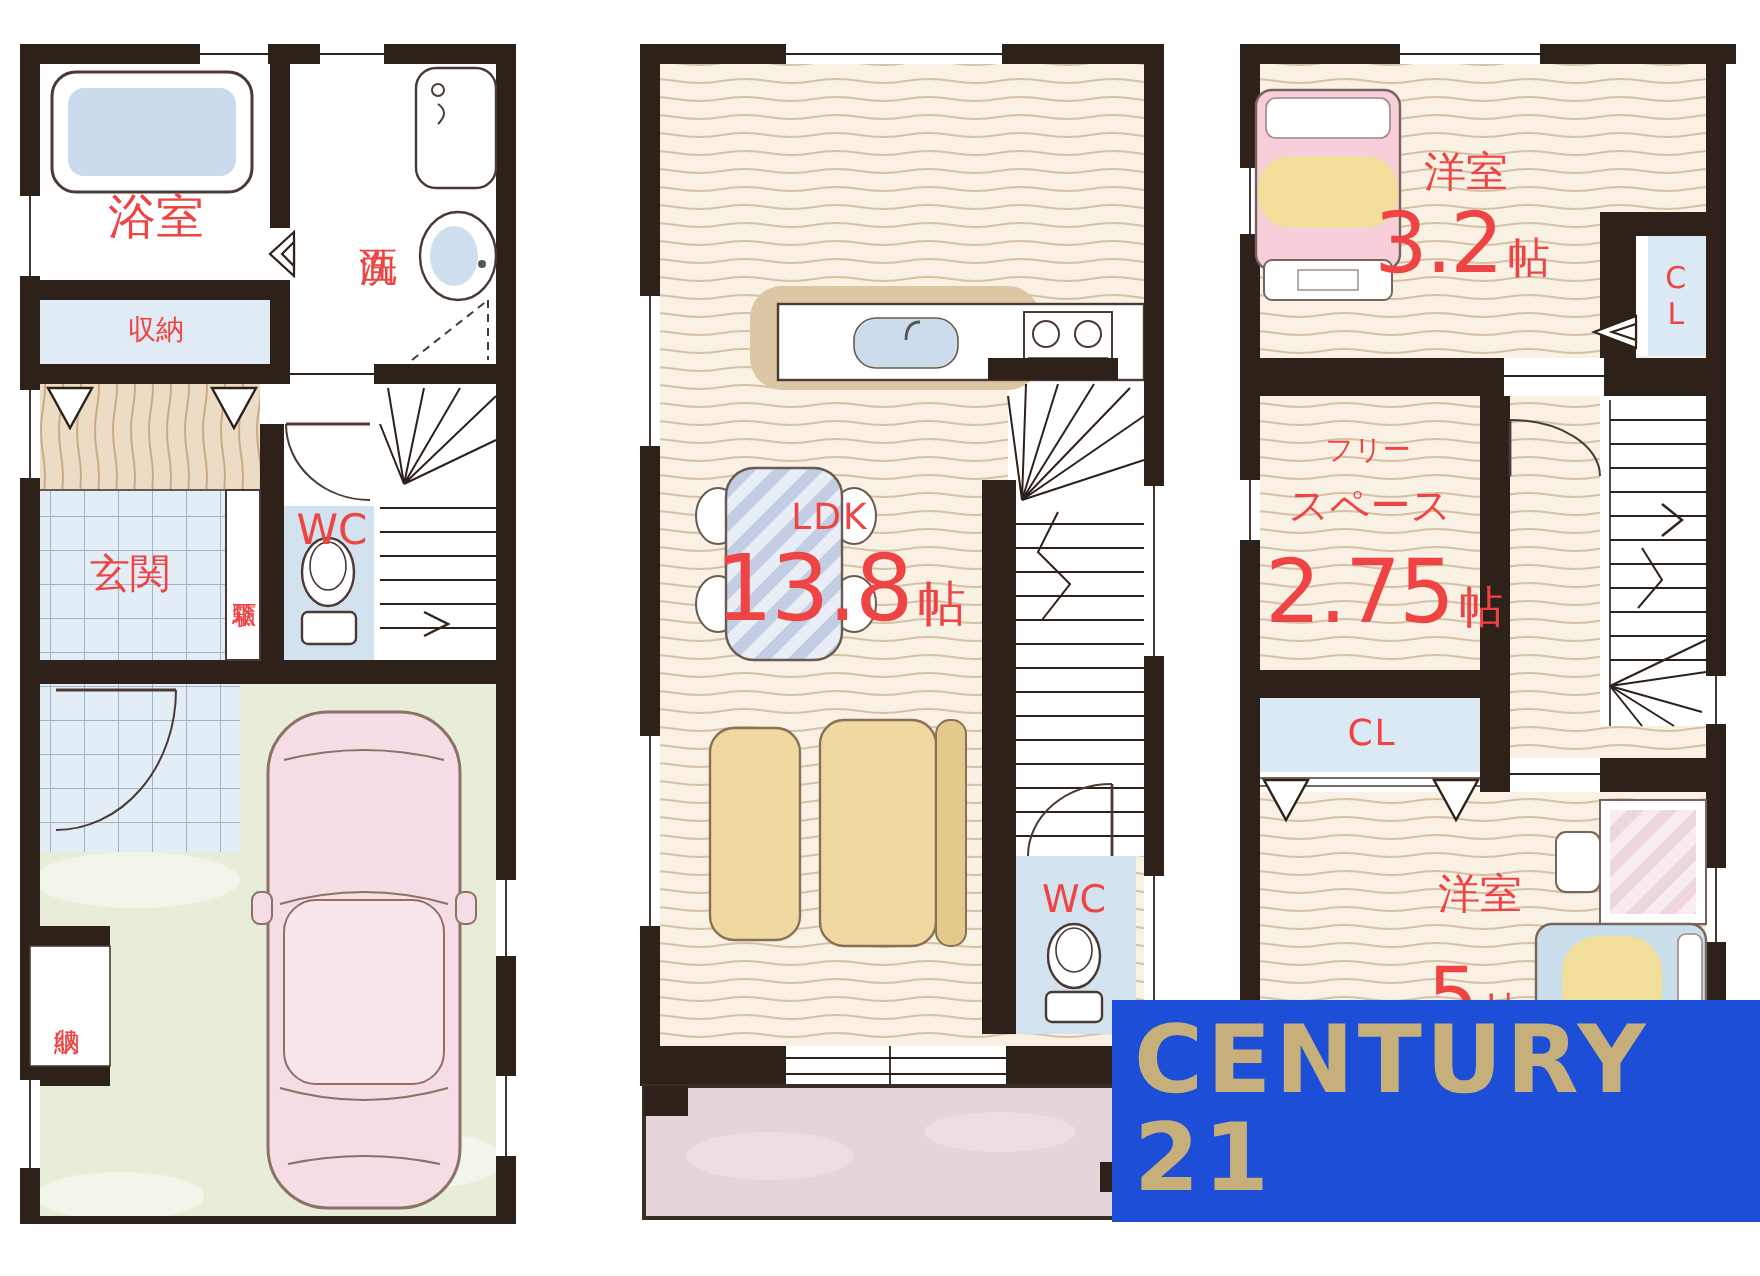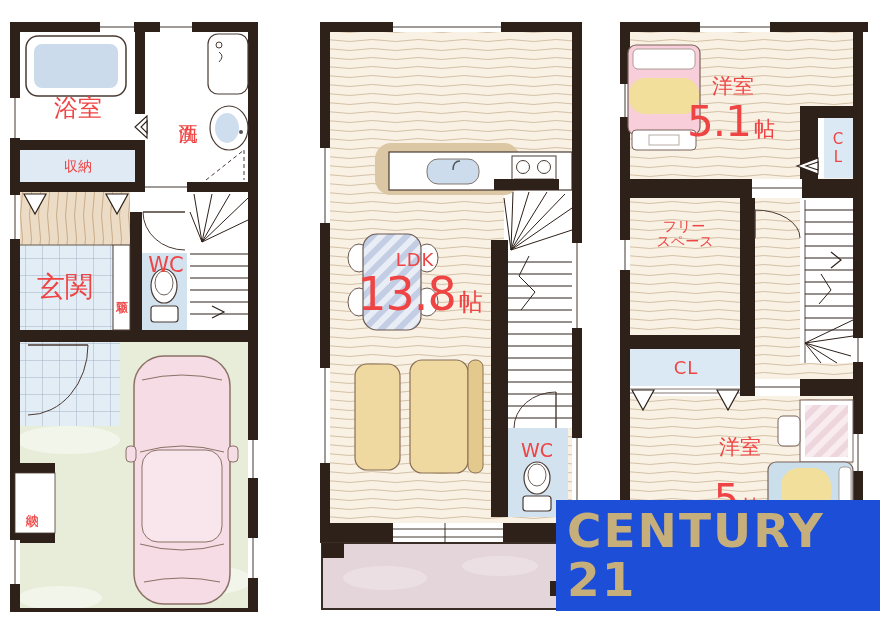--- a/index.html
+++ b/index.html
@@ -342,38 +342,41 @@
       <rect x="224" y="449" width="12" height="48" rx="4" fill="#ffffff" stroke="#9a8a82" stroke-width="0.8"></rect>
     </g>
 
     <rect x="5" y="487" width="248" height="18" fill="#2e211a"></rect>
   </svg>
 
   <div class="labels">
     <div class="lbl" style="left:78px;top:109px;font-size:24px">浴室</div>
     <div class="lbl vtext" style="left:188px;top:110px;font-size:19px">洗面</div>
     <div class="lbl" style="left:78px;top:166px;font-size:14px">収納</div>
-    <div class="lbl" style="left:65px;top:287px;font-size:28px">玄関</div>
+    <div class="lbl" style="left:65px;top:287px;font-size:20px">玄関</div>
     <div class="lbl vtext" style="left:122px;top:292px;font-size:12px;letter-spacing:0">下駄箱</div>
     <div class="lbl" style="left:166px;top:265px;font-size:21px">WC</div>
     <div class="lbl vtext" style="left:32px;top:504px;font-size:13px;letter-spacing:0">収納</div>
 
     <div class="lbl" style="left:415px;top:260px;font-size:18px;letter-spacing:1px">LDK</div>
     <div class="lbl size" style="left:420px;top:294px">
       <span class="num" style="font-size:46px">13.8</span><span class="unit" style="font-size:24px">帖</span>
     </div>
     <div class="lbl" style="left:537px;top:451px;font-size:19px">WC</div>
 
     <div class="lbl" style="left:733px;top:86px;font-size:21px">洋室</div>
     <div class="lbl size" style="left:731px;top:122px">
-      <span class="num" style="font-size:42px">5.1</span><span class="unit" style="font-size:21px">帖</span>
+      <span class="num" style="font-size:42px">3.2</span><span class="unit" style="font-size:21px">帖</span>
     </div>
     <div class="lbl vtext" style="left:837px;top:148px;font-size:15px;letter-spacing:0">CL</div>
     <div class="lbl" style="left:684px;top:226px;font-size:14px">フリー</div>
-    <div class="lbl" style="left:685px;top:241px;font-size:14px">スペース</div>
+    <div class="lbl" style="left:685px;top:253px;font-size:20px">スペース</div>
+    <div class="lbl size" style="left:692px;top:297px">
+      <span class="num" style="font-size:44px">2.75</span><span class="unit" style="font-size:22px">帖</span>
+    </div>
     <div class="lbl" style="left:686px;top:368px;font-size:18px;letter-spacing:1px">CL</div>
     <div class="lbl" style="left:740px;top:447px;font-size:21px">洋室</div>
     <div class="lbl size" style="left:737px;top:499px">
       <span class="num" style="font-size:40px">5</span><span class="unit" style="font-size:19px">帖</span>
     </div>
   </div>
 
   <div class="logo">
     <div class="brand">CENTURY 21</div>
   </div>

